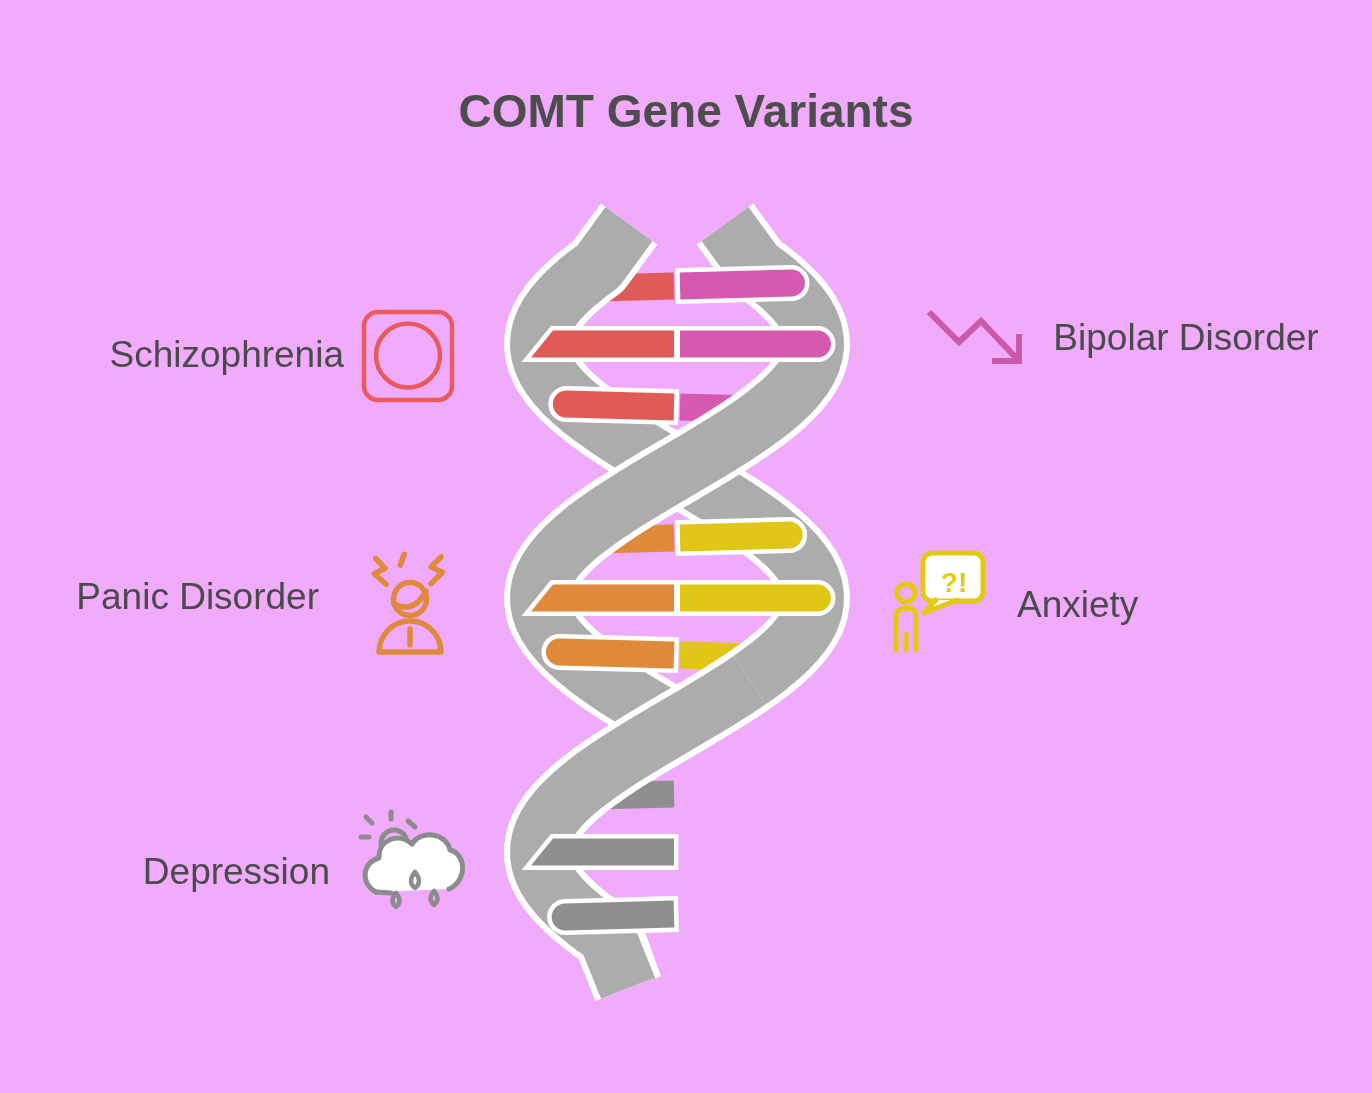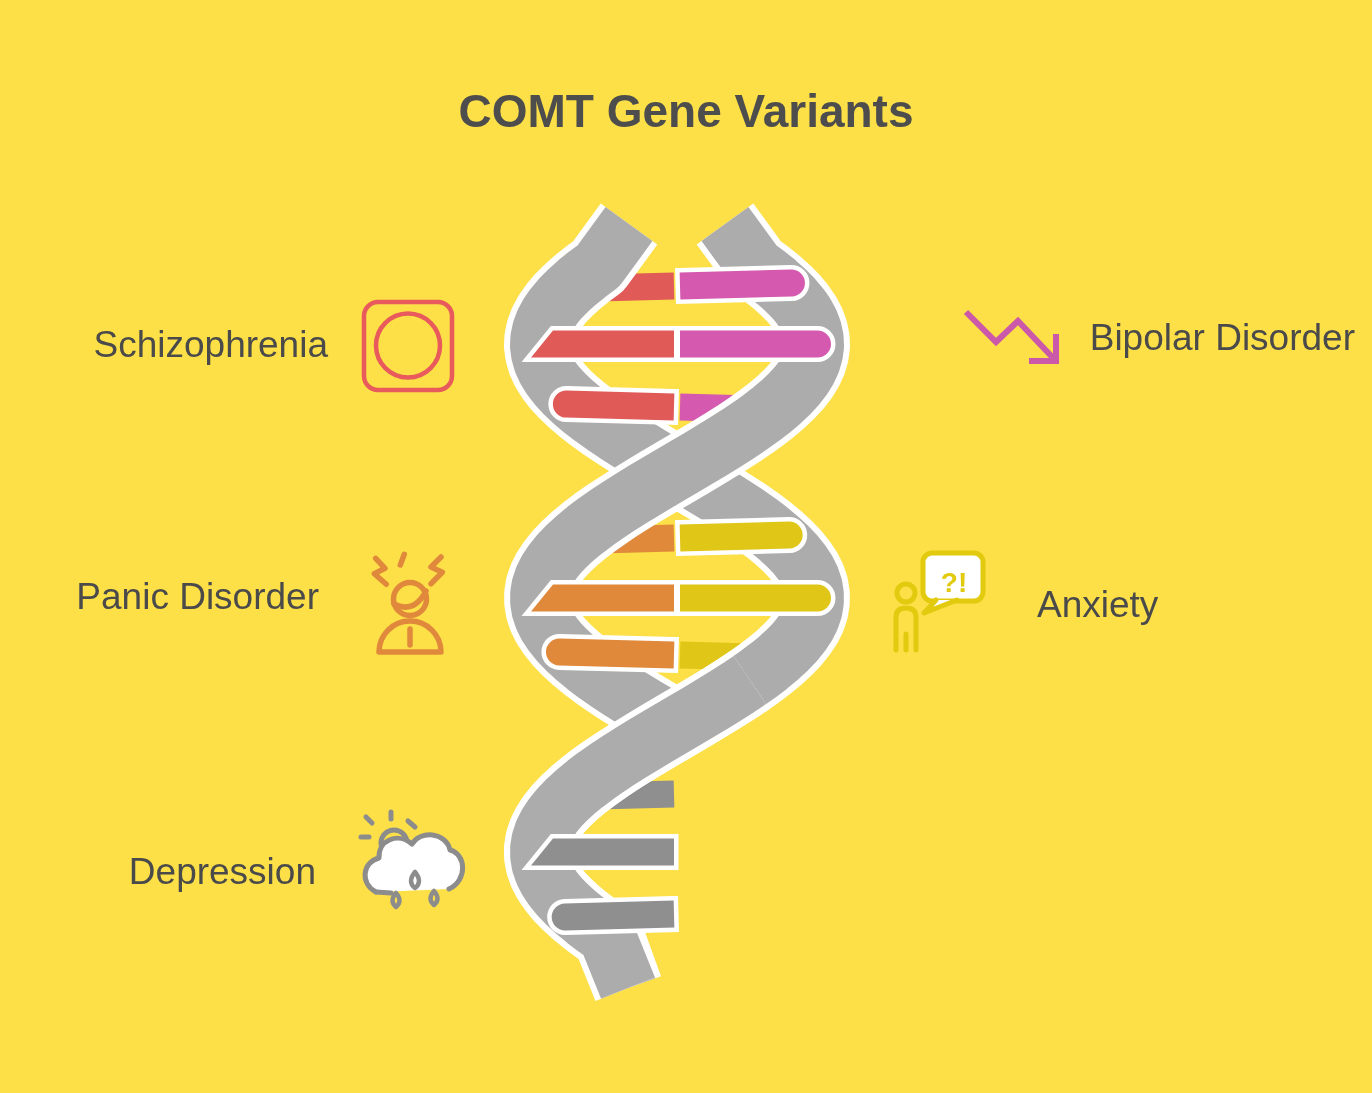--- a/index.html
+++ b/index.html
@@ -1,24 +1,24 @@
 <!DOCTYPE html>
 <html><head>
 <meta charset="utf-8">
 <style>
   html,body{margin:0;padding:0;background:#ffffff;}
-  #canvas{position:relative;width:1372px;height:1093px;background:#fde047;overflow:hidden;font-family:"Liberation Sans",sans-serif;}
+  #canvas{position:relative;width:1372px;height:1093px;background:#f0abfc;overflow:hidden;font-family:"Liberation Sans",sans-serif;}
   .title{position:absolute;top:84px;left:0;width:100%;text-align:center;font-size:46px;font-weight:700;color:#4D4D4D;}
   .row{position:absolute;display:flex;align-items:center;}
   .label{font-size:37px;color:#4A4A4A;white-space:nowrap;}
-  .label.two-line div{line-height:50px;margin-left:20px;}
-  #row-schizophrenia{left:62px;top:299px;width:394px;height:92px;justify-content:flex-end;gap:32px;}
+  .label.two-line div{line-height:50px;}
+  #row-schizophrenia{left:62px;top:309px;width:394px;height:92px;justify-content:flex-end;gap:16px;}
   #row-panic{left:55px;top:537px;width:400px;height:120px;justify-content:flex-end;gap:36px;}
-  #row-depression{left:55px;top:804px;width:415px;height:135px;justify-content:flex-end;gap:39px;}
-  #row-bipolar{left:885px;top:305px;width:470px;height:65px;justify-content:flex-end;gap:22px;}
+  #row-depression{left:55px;top:804px;width:415px;height:135px;justify-content:flex-end;gap:25px;}
+  #row-bipolar{left:885px;top:305px;width:470px;height:65px;justify-content:center;gap:22px;}
   #row-anxiety{left:885px;top:545px;width:470px;height:120px;justify-content:flex-start;gap:22px;}
   .icon{flex:0 0 auto;}
   #dna-svg{position:absolute;left:510px;top:210px;width:340px;height:800px;overflow:visible;}
   .bubble-text{font-family:"Liberation Sans",sans-serif;font-size:28px;font-weight:700;}
 </style>
 </head>
 <body>
 
 <div id="canvas">
 

